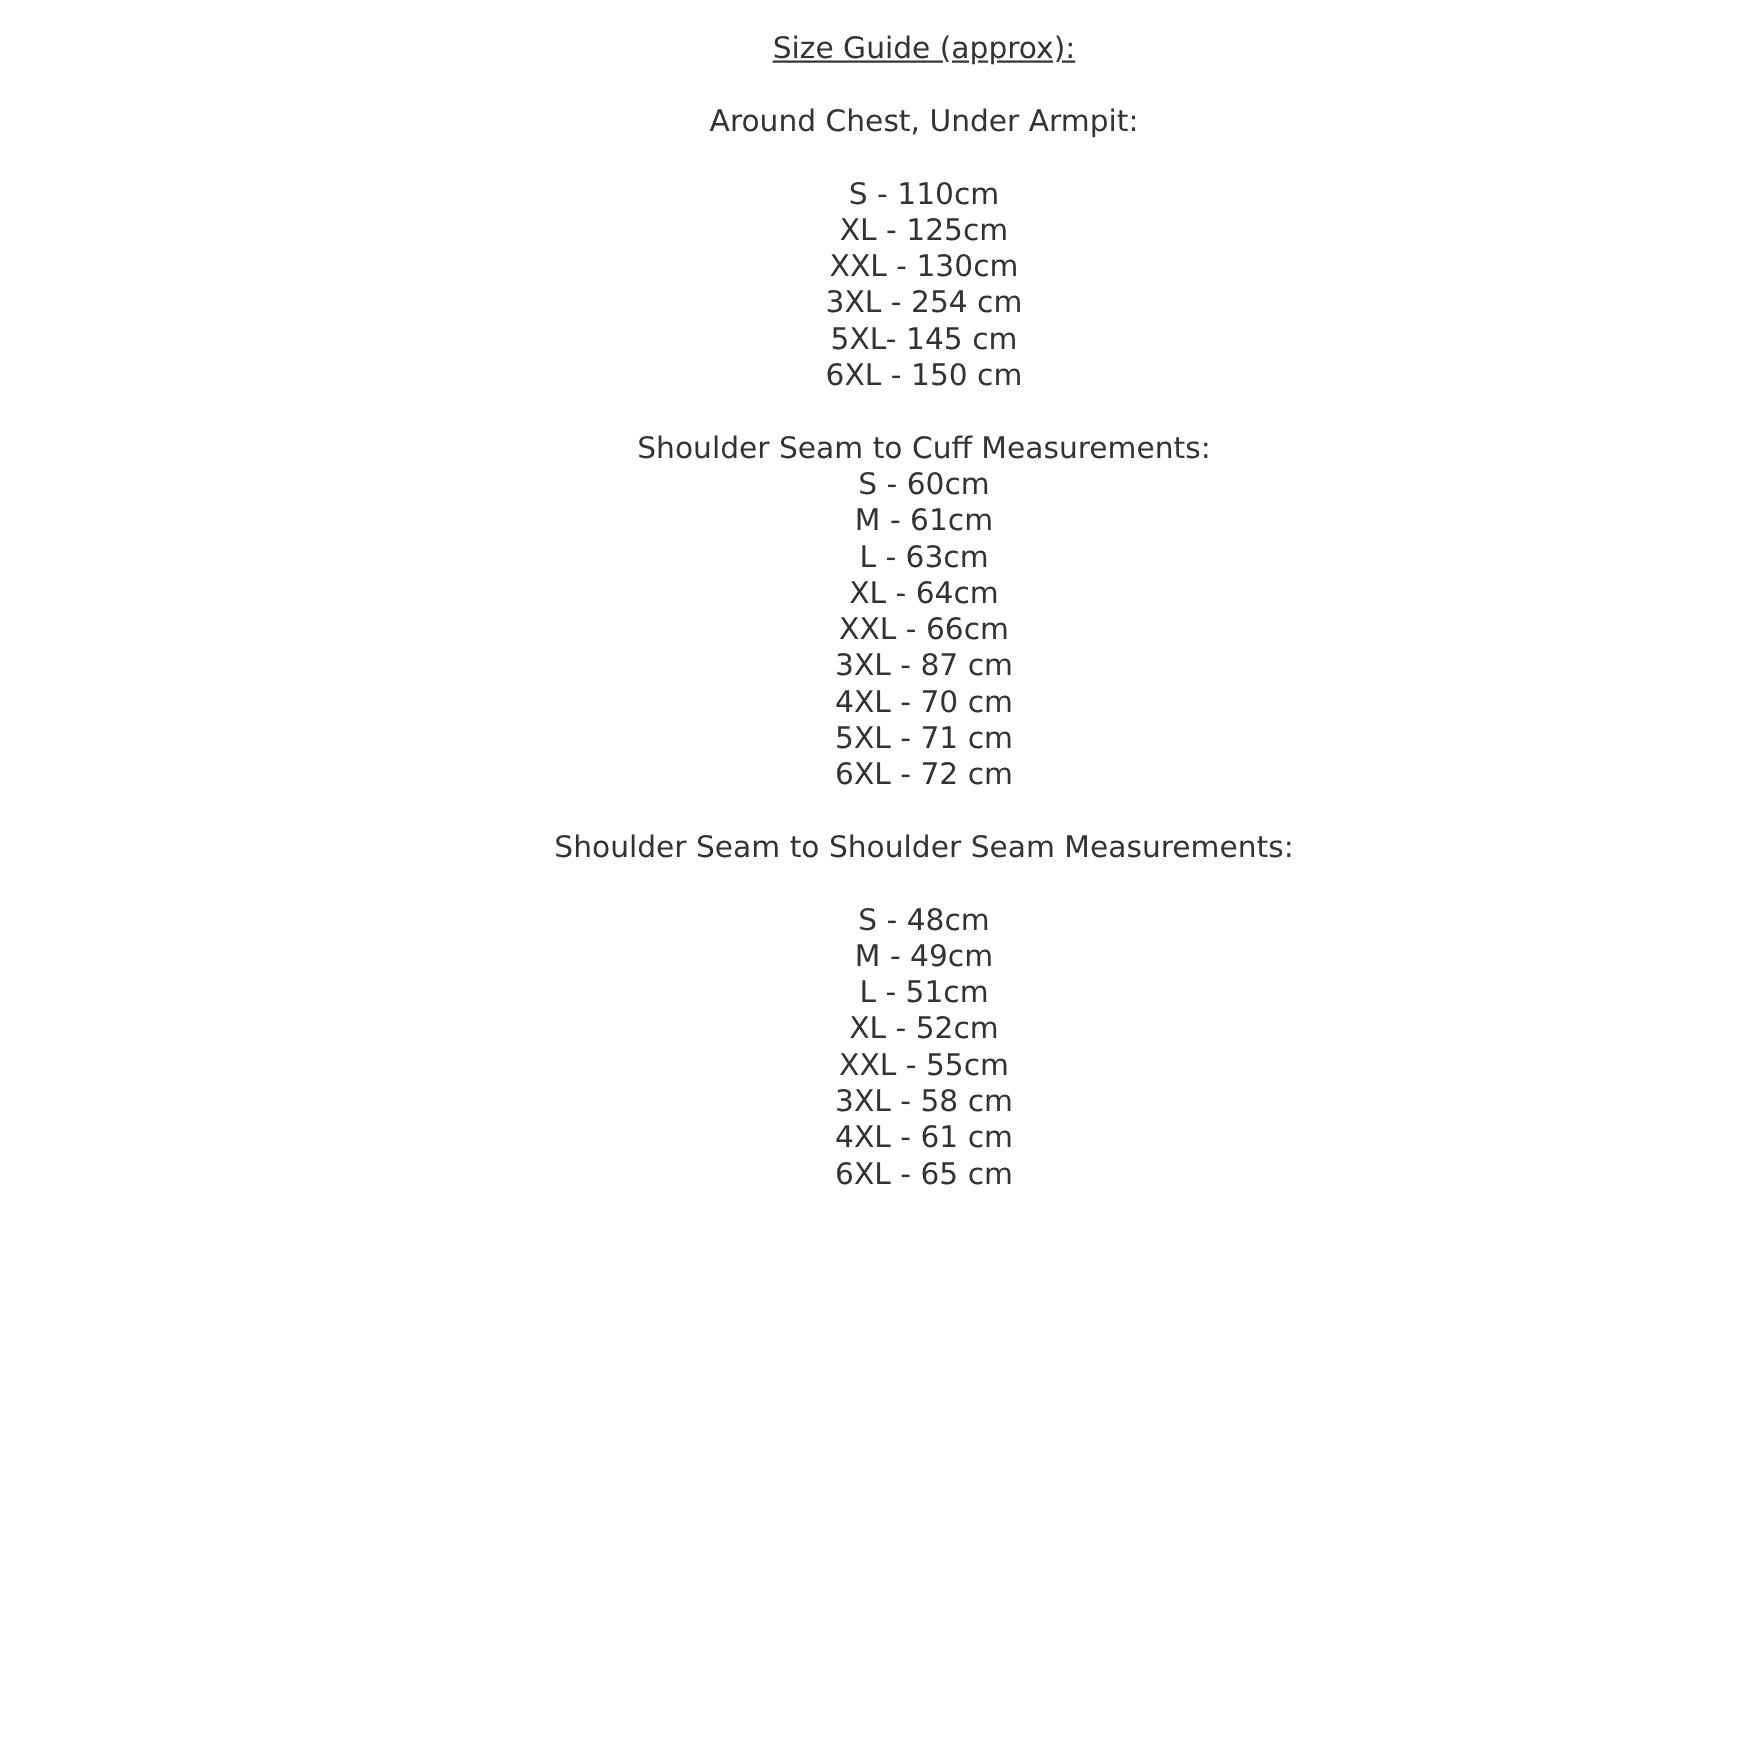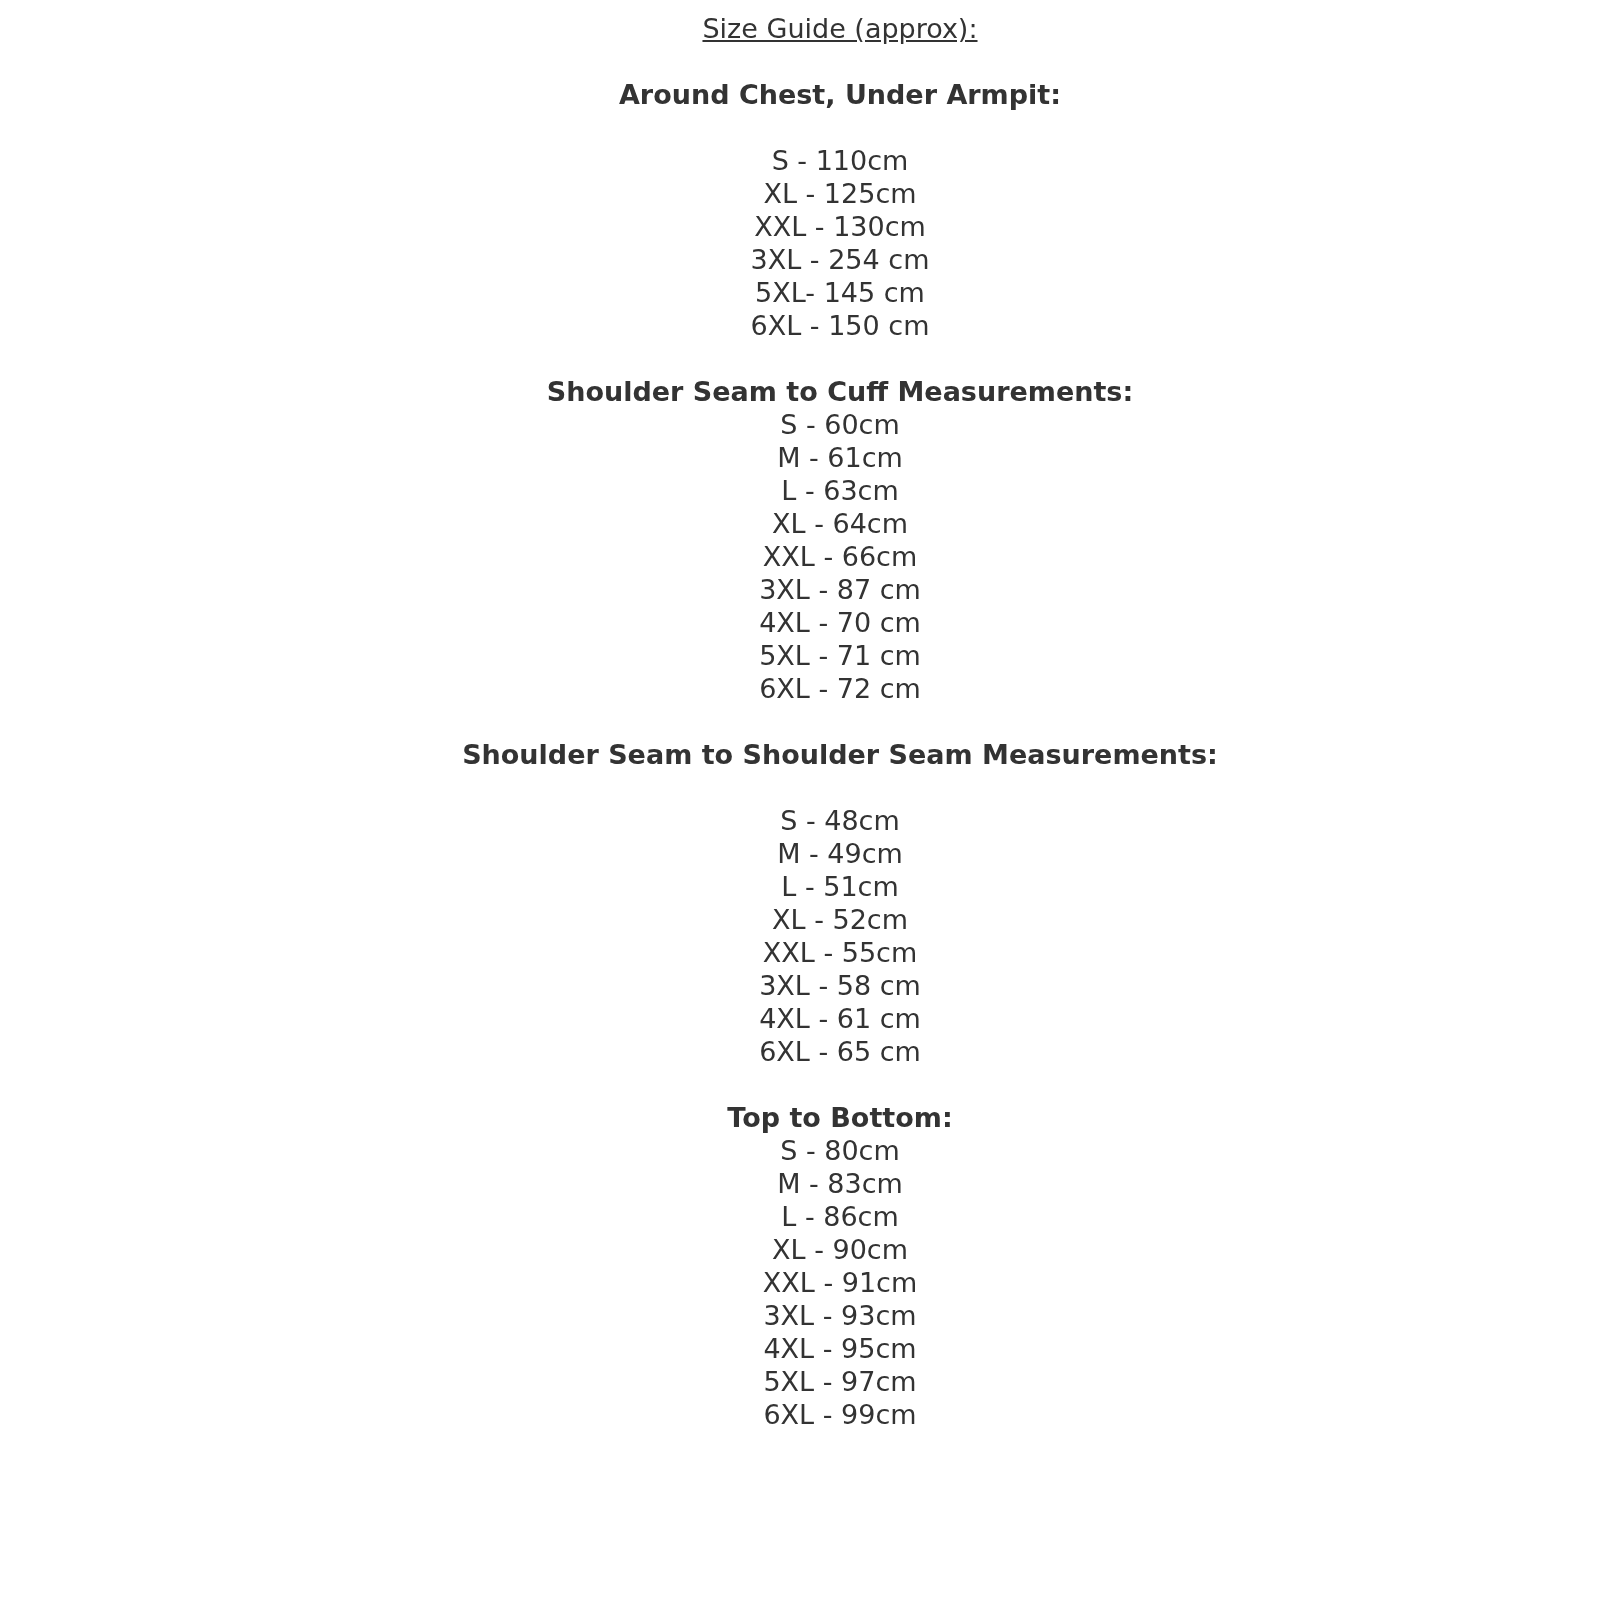--- a/index.html
+++ b/index.html
@@ -10,35 +10,35 @@
   body {
     width: 1600px;
     height: 1600px;
     overflow: hidden;
     font-family: "DejaVu Sans", "Liberation Sans", sans-serif;
     font-size: 27px;
     line-height: 33px;
     color: #333333;
   }
   .doc {
-    padding-top: 12px;
+    padding-top: 28px;
     margin-left: 80px;   
     text-align: center;
   }
   .title {
     font-size: inherit;
     font-weight: normal;
     margin: 0 0 33px 0;          
     text-decoration: underline;
   }
   .section { margin: 0; }
   .section.gap-above { margin-top: 33px; }       
   .section-heading {
     font-size: inherit;
-    font-weight: bold;
+    font-weight: normal;
     margin: 0;
   }
   .section-heading.gap-below { margin-bottom: 33px; }  
   .row { margin: 0; }
 </style>
 </head>
 <body>
 
 <main class="doc">
 
@@ -72,26 +72,14 @@
     <div class="row">S - 48cm</div>
     <div class="row">M - 49cm</div>
     <div class="row">L - 51cm</div>
     <div class="row">XL - 52cm</div>
     <div class="row">XXL - 55cm</div>
     <div class="row">3XL - 58 cm</div>
     <div class="row">4XL - 61 cm</div>
     <div class="row">6XL - 65 cm</div>
   </section>
 
-  <section class="section gap-above">
-    <h2 class="section-heading">Top to Bottom:</h2>
-    <div class="row">S - 80cm</div>
-    <div class="row">M - 83cm</div>
-    <div class="row">L - 86cm</div>
-    <div class="row">XL - 90cm</div>
-    <div class="row">XXL - 91cm</div>
-    <div class="row">3XL - 93cm</div>
-    <div class="row">4XL - 95cm</div>
-    <div class="row">5XL - 97cm</div>
-    <div class="row">6XL - 99cm</div>
-  </section>
 
 </main>
 
 </body></html>

